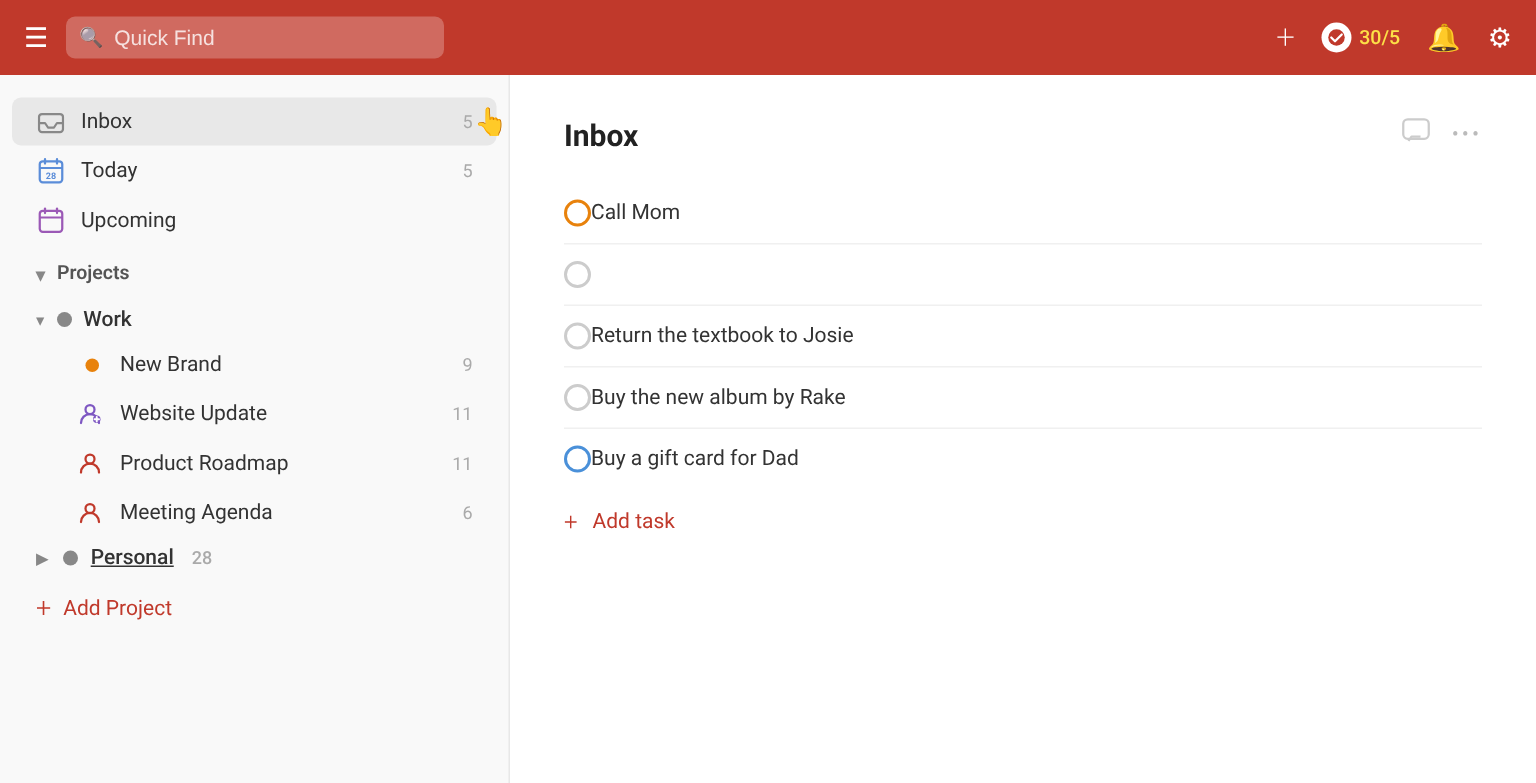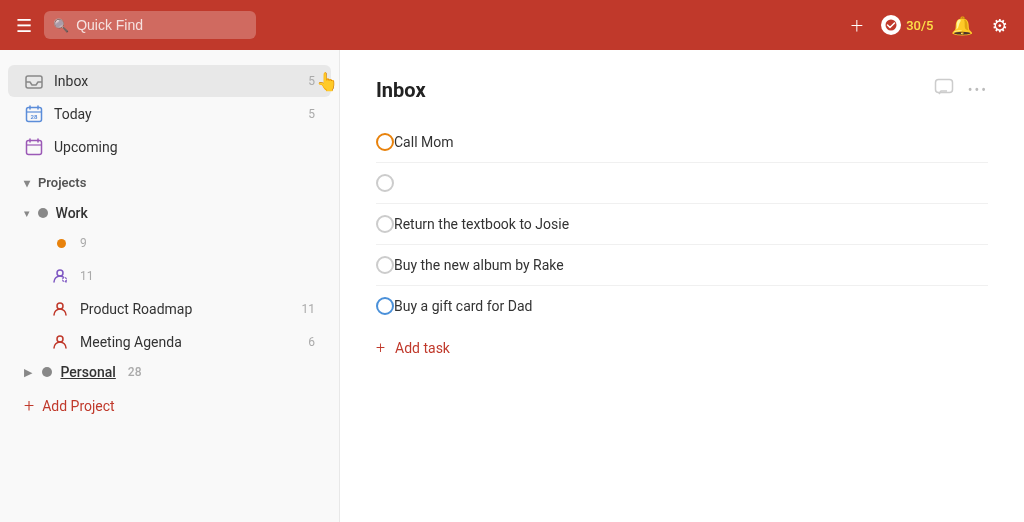--- a/index.html
+++ b/index.html
@@ -30,21 +30,21 @@
     .hamburger-icon {
       color: #fff;
       font-size: 18px;
       cursor: pointer;
     }
     .search-bar {
       background: rgba(255,255,255,0.25);
       border: none;
       border-radius: 6px;
       padding: 6px 12px 6px 32px;
-      width: 212px;
+      width: 252px;
       color: #fff;
       font-size: 14px;
       outline: none;
     }
     .search-bar::placeholder { color: rgba(255,255,255,0.8); }
     .search-wrap {
       position: relative;
       display: flex;
       align-items: center;
     }
@@ -360,33 +360,35 @@
     <div class="project-group-header">
       <span class="chevron">▾</span>
       <span class="project-dot" style="background:#888;"></span>
       <span style="font-weight:500;">Work</span>
     </div>
 
     <div class="sidebar-item sub-item">
       <span class="item-icon">
         <span class="project-dot" style="background:#e8820c; margin-left:2px;"></span>
       </span>
+      <span class="item-label">New Brand</span>
       <span class="item-count">9</span>
     </div>
 
     <div class="sidebar-item sub-item">
       <span class="item-icon">
         <svg width="16" height="16" viewBox="0 0 16 16" fill="none">
           <circle cx="8" cy="5" r="3" stroke="#7e57c2" stroke-width="1.5" fill="none"></circle>
           <path d="M2 14c0-3.3 2.7-6 6-6s6 2.7 6 6" stroke="#7e57c2" stroke-width="1.5" stroke-linecap="round" fill="none"></path>
           <circle cx="12.5" cy="11.5" r="2.5" fill="#7e57c2"></circle>
           <line x1="11" y1="11.5" x2="14" y2="11.5" stroke="white" stroke-width="1.3" stroke-linecap="round"></line>
           <line x1="12.5" y1="10" x2="12.5" y2="13" stroke="white" stroke-width="1.3" stroke-linecap="round"></line>
         </svg>
       </span>
+      <span class="item-label">Website Update</span>
       <span class="item-count">11</span>
     </div>
 
     <div class="sidebar-item sub-item">
       <span class="item-icon">
         <svg width="16" height="16" viewBox="0 0 16 16" fill="none">
           <circle cx="8" cy="5" r="3" stroke="#c0392b" stroke-width="1.5" fill="none"></circle>
           <path d="M2 14c0-3.3 2.7-6 6-6s6 2.7 6 6" stroke="#c0392b" stroke-width="1.5" stroke-linecap="round" fill="none"></path>
         </svg>
       </span>

